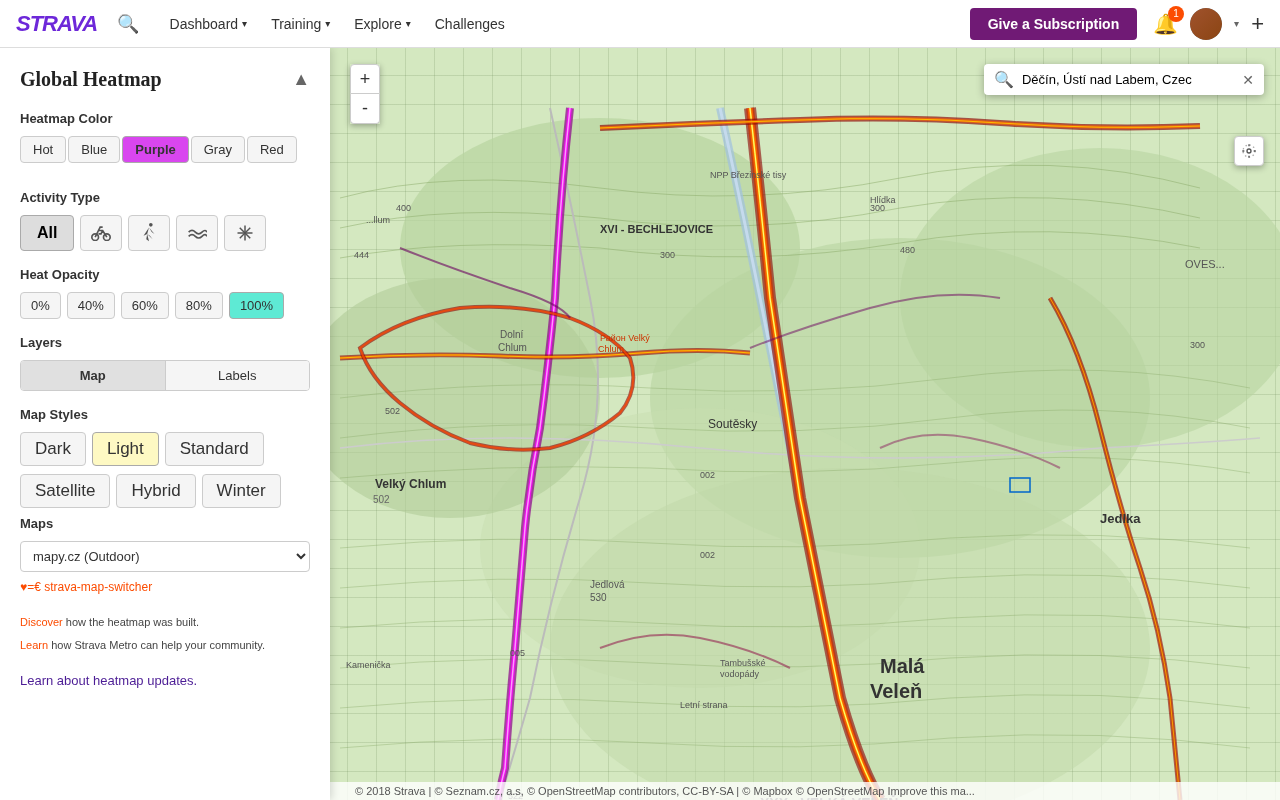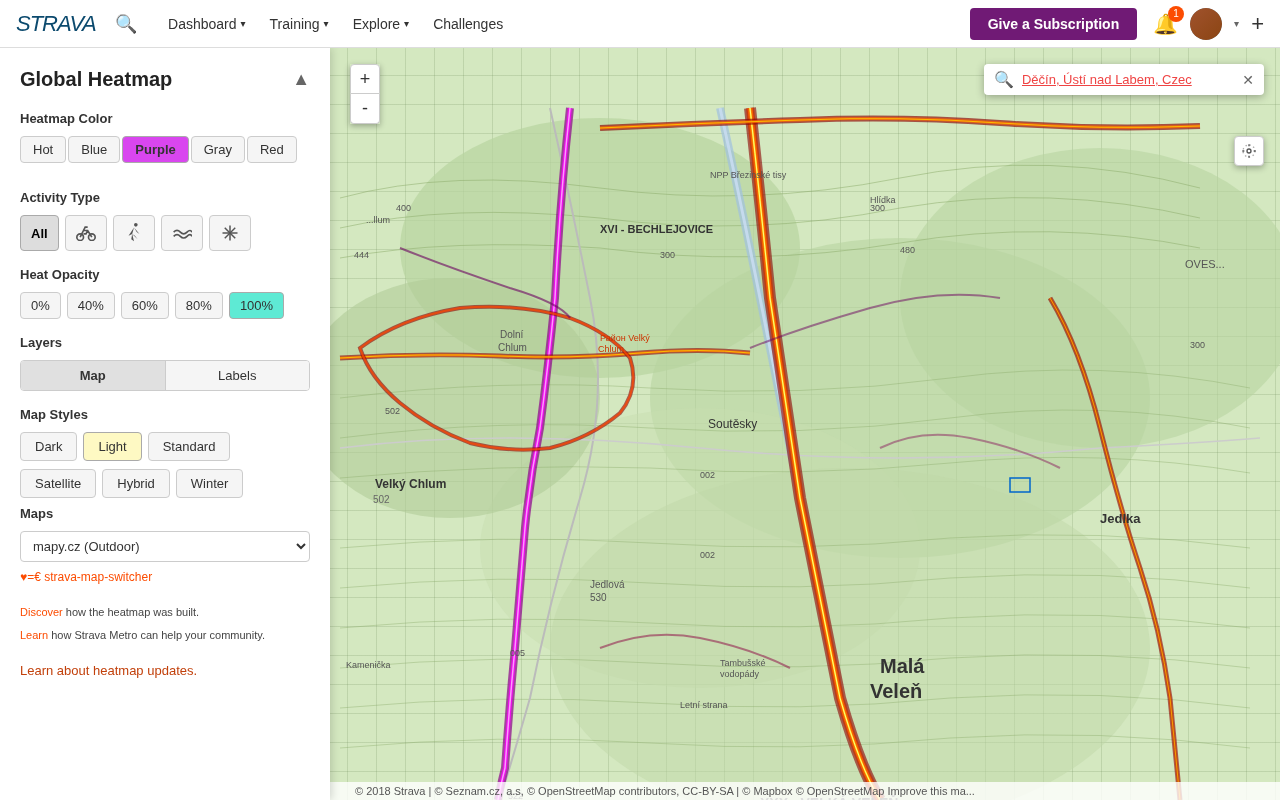--- a/index.html
+++ b/index.html
@@ -5,21 +5,21 @@
     * { box-sizing: border-box; margin: 0; padding: 0; }
     body { font-family: -apple-system, BlinkMacSystemFont, 'Segoe UI', sans-serif; width: 1280px; height: 800px; overflow: hidden; position: relative; }
 
     
     #header {
       position: absolute; top: 0; left: 0; right: 0; height: 48px;
       background: #fff; border-bottom: 1px solid #ddd;
       display: flex; align-items: center; padding: 0 16px; z-index: 100;
     }
     .strava-logo {
-      font-size: 22px; font-weight: 400; color: #0c4a6e; letter-spacing: -1px; margin-right: 20px;
+      font-size: 22px; font-weight: 700; color: #6d28d9; letter-spacing: -1px; margin-right: 20px;
       font-style: italic;
     }
     .header-search-icon {
       color: #666; font-size: 18px; margin-right: 20px; cursor: pointer;
     }
     .header-nav {
       display: flex; align-items: center; gap: 4px;
     }
     .nav-item {
       font-size: 14px; color: #333; font-weight: 500; padding: 6px 10px;
@@ -77,23 +77,22 @@
     
     .map-search {
       position: absolute; top: 16px; right: 16px;
       background: #fff; border-radius: 4px;
       display: flex; align-items: center; padding: 6px 10px;
       box-shadow: 0 2px 8px rgba(0,0,0,0.3);
       width: 280px; z-index: 50;
     }
     .map-search-icon { color: #666; margin-right: 8px; }
     .map-search-input {
-      border: none; outline: none; font-size: 13px; color: #ef4444; flex: 1;
+      border: none; outline: none; font-size: 13px; color: #000000; flex: 1;
       background: transparent;
-      text-decoration: underline;
     }
     .map-search-close { color: #666; cursor: pointer; font-size: 14px; margin-left: 6px; }
 
     
     .zoom-controls {
       position: absolute; top: 16px; left: 350px; z-index: 50;
       display: flex; flex-direction: column;
       box-shadow: 0 2px 6px rgba(0,0,0,0.3);
     }
     .zoom-btn {
@@ -116,20 +115,21 @@
     
     #sidebar {
       position: absolute; top: 48px; left: 0; width: 330px; bottom: 0;
       background: #fff; z-index: 60; overflow-y: auto;
       box-shadow: 2px 0 8px rgba(0,0,0,0.15);
       padding: 20px;
     }
     .sidebar-header {
       display: flex; justify-content: space-between; align-items: center;
       margin-bottom: 20px;
+      font-family: Liberation Serif, serif;
     }
     .sidebar-title { font-size: 20px; font-weight: 700; color: #222; }
     .sidebar-close { cursor: pointer; color: #666; font-size: 18px; }
 
     .section-label {
       font-size: 13px; font-weight: 700; color: #333; margin-bottom: 10px;
       text-transform: none;
     }
 
     
@@ -176,42 +176,42 @@
     }
     .layer-btn.active { background: #e0e0e0; font-weight: 600; }
     .layer-btn:not(:last-child) { border-right: 1px solid #ccc; }
 
     
     .style-row {
       display: flex; gap: 6px; margin-bottom: 8px;
     }
     .style-btn {
       padding: 6px 14px; border: 1px solid #ccc; border-radius: 4px;
-      background: #f5f5f5; font-size: 13px; cursor: pointer; color: #333;
+      background: #f5f5f5; font-size: 17px; cursor: pointer; color: #333;
     }
     .style-btn.active { background: #fef9c3; border-color: #aaa; }
 
     
     .maps-select {
       width: 100%; padding: 6px 8px; border: 1px solid #ccc; border-radius: 4px;
       font-size: 13px; color: #333; background: #fff; margin-bottom: 8px;
       cursor: pointer;
     }
 
     .switcher-link {
       font-size: 12px; color: #666; margin-bottom: 20px; display: block;
     }
     .switcher-link a { color: #fc4c02; text-decoration: none; }
 
     .discover-section { margin-bottom: 20px; }
     .discover-section p { font-size: 11px; color: #444; line-height: 1.5; margin-bottom: 6px; }
     .discover-section a { color: #fc4c02; text-decoration: none; }
 
     .heatmap-updates { font-size: 13px; margin-top: 16px; }
-    .heatmap-updates a { color: #c2410c; text-decoration: none; }
+    .heatmap-updates a { color: #4c1d95; text-decoration: none; }
 
     
     .map-attribution {
       position: absolute; bottom: 0; left: 330px; right: 0;
       background: rgba(255,255,255,0.8); padding: 3px 25px;
       font-size: 11px; color: #555; z-index: 50;
     }
   </style>
 </head>
 <body>
@@ -392,21 +392,21 @@
     <button class="color-btn">Hot</button>
     <button class="color-btn">Blue</button>
     <button class="color-btn active">Purple</button>
     <button class="color-btn">Gray</button>
     <button class="color-btn">Red</button>
   </div>
 
   
   <div class="section-label">Activity Type</div>
   <div class="activity-btns">
-    <div class="act-btn active" style="width:auto;padding:0 10px;font-size:13px;font-weight:600;">All</div>
+    <div class="act-btn active" style="width:auto;padding:0 16px;font-size:16px;font-weight:600;">All</div>
     <div class="act-btn">
       <svg width="20" height="16" viewBox="0 0 24 18" fill="none" stroke="#555" stroke-width="2">
         <circle cx="5" cy="14" r="4"></circle>
           <circle cx="19" cy="14" r="4"></circle>
         <path d="M5 14 L9 6 L14 6 L19 14 M14 6 L12 10 L9 10"></path>
         <path d="M9 6 L11 2 L14 2"></path>
       </svg>
     </div>
     <div class="act-btn">
       <svg width="16" height="20" viewBox="0 0 16 22" fill="#555">

